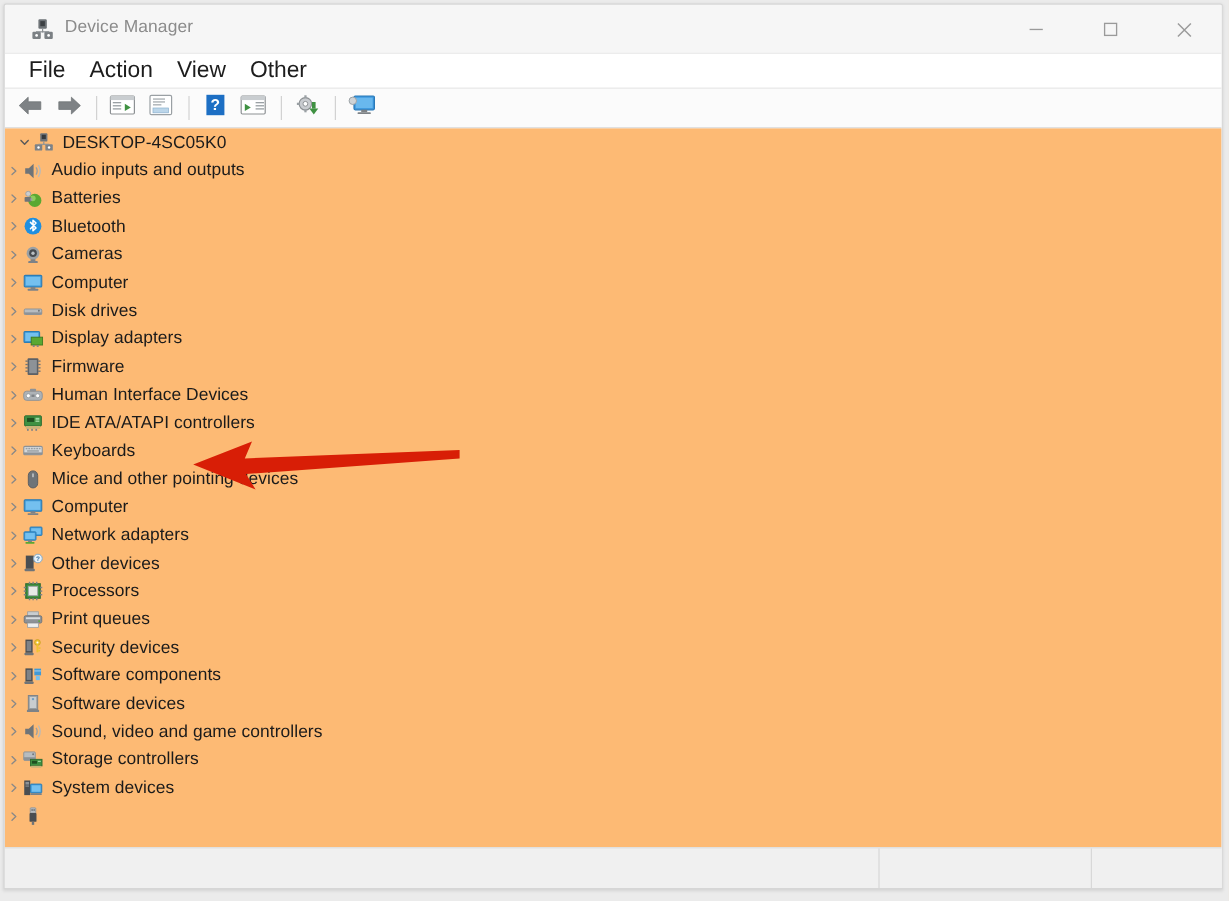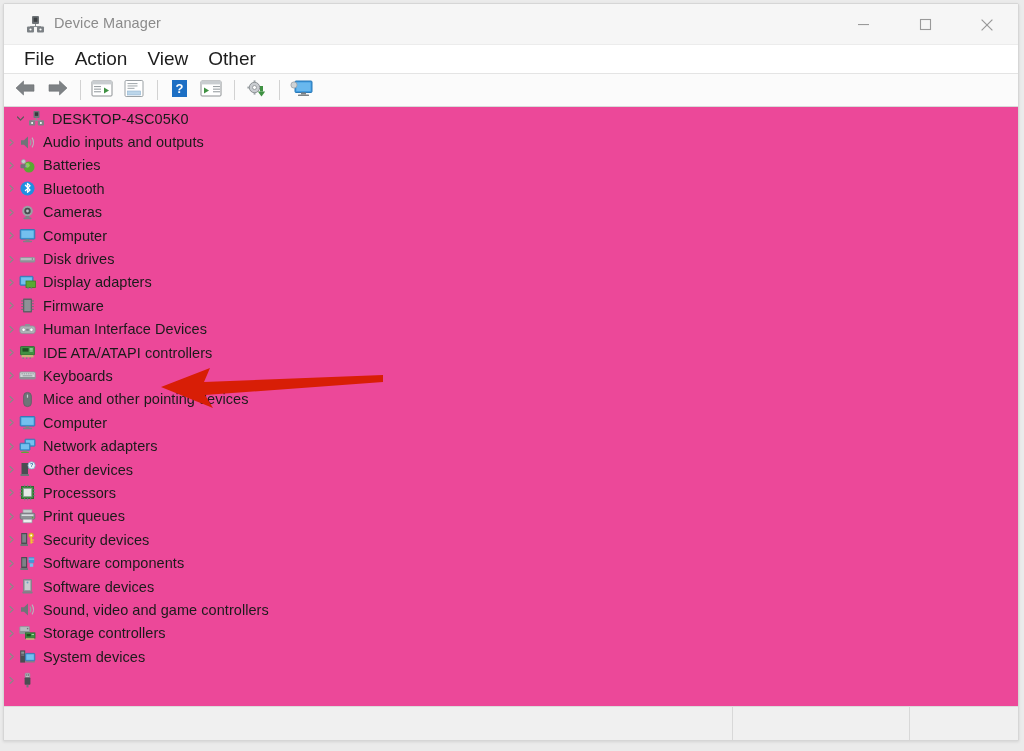--- a/index.html
+++ b/index.html
@@ -87,21 +87,21 @@
   .tool-sep {
     width: 1px; height: 20px;
     background: #d2d2d2;
     margin: 0 6px;
   }
 
   
   #content {
     position: relative;
     height: 599px;
-    background: #ec4899;
+    background: #fdba74;
     overflow: hidden;
   }
   .row {
     position: relative;
     height: 23.4px;
     display: flex; align-items: center;
     white-space: nowrap;
   }
   .chev {
     width: 15px; height: 15px;

